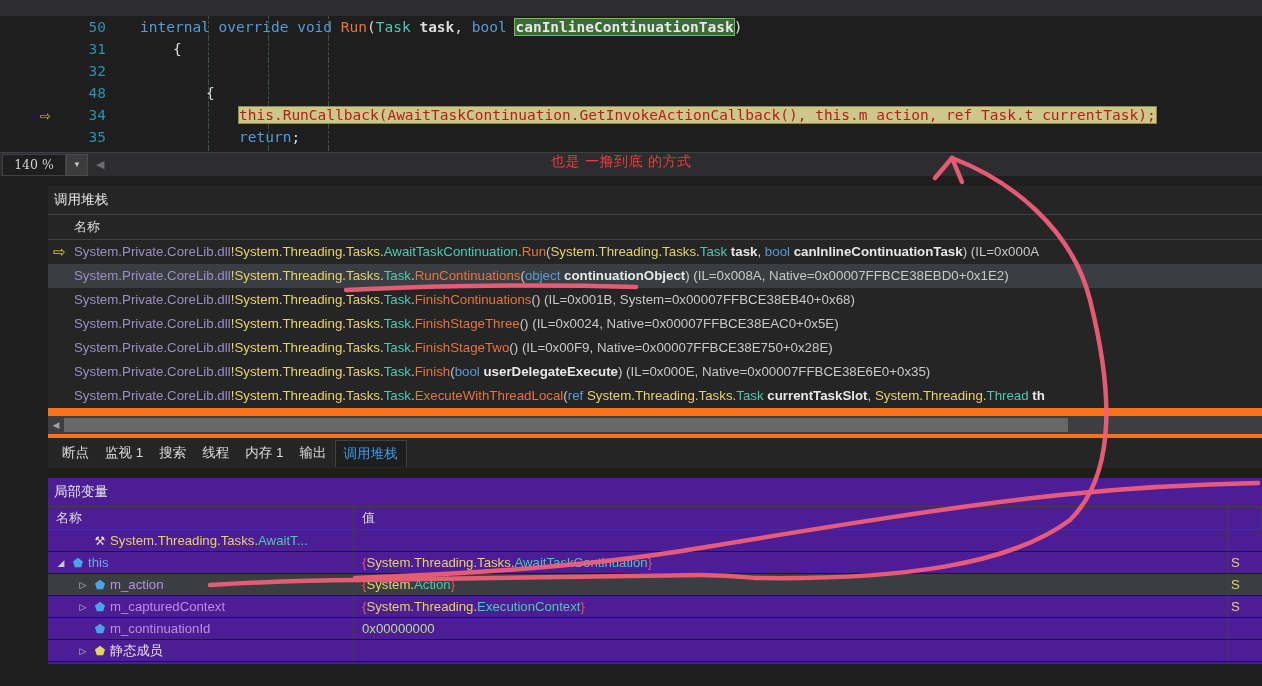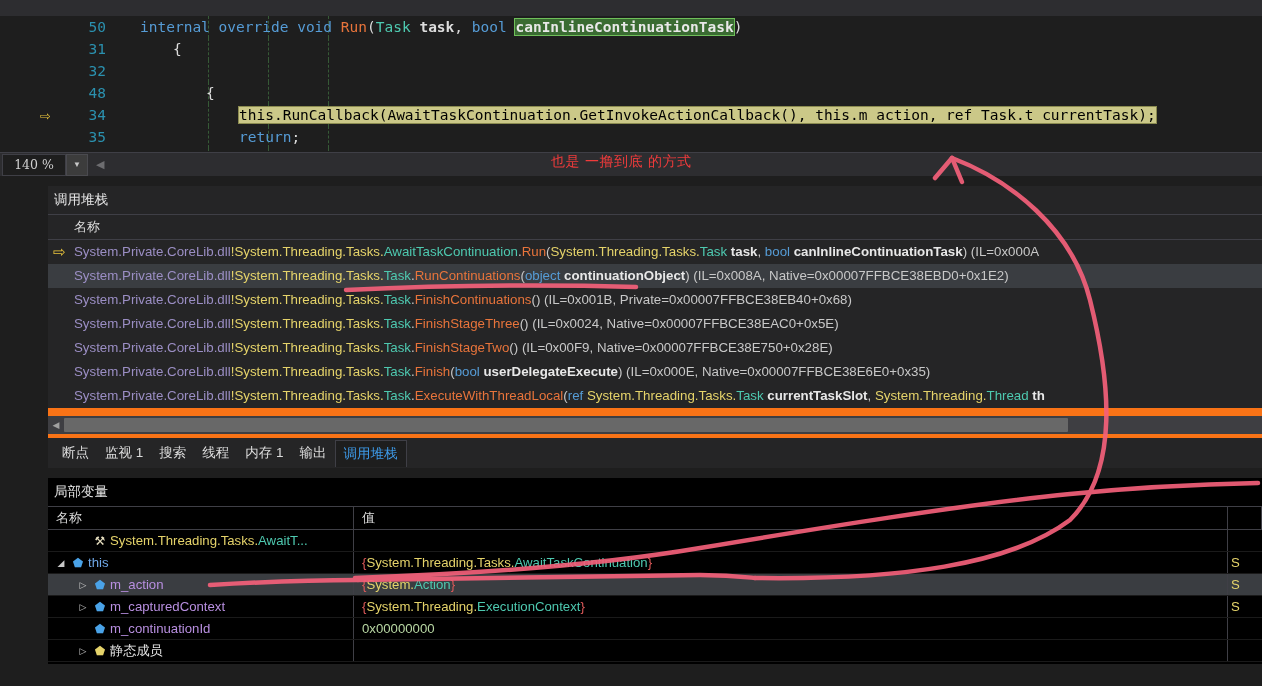--- a/index.html
+++ b/index.html
@@ -28,21 +28,21 @@
   .indentguide { position:absolute; top:0; width:1px; height:22px; border-left:1px dashed #3f6f3f; opacity:.75; }
 
   .kw      { color:#569cd6; }
   .typ     { color:#4ec9b0; }
   .meth    { color:#e8743b; }
   .punc    { color:#dcdcdc; }
   .bld     { font-weight:bold; color:#dcdcdc; }
 
   .hl-green { background:#3a6b32; color:#e8e8e8; font-weight:bold; outline:1px solid #6fbf5a; }
   .hl-blue  { background:#264f78; color:#ffffff; font-weight:bold; outline:1px solid #569cd6; }
-  .hl-yellow{ background:#cbc888; color:#000000; outline:1px solid #8b8b50; }
+  .hl-yellow{ background:#cbc888; color:#b91c1c; outline:1px solid #8b8b50; }
 
   .step-arrow { color:#e8c33c; font-size:17px; line-height:22px; }
 
   
   .editor-status {
     position:absolute; left:0; top:152px; width:1262px; height:24px;
     background:#2d2d30; border-top:1px solid #3f3f46; display:flex; align-items:center;
   }
   .zoombox { width:64px; height:22px; background:#1e1e1e; border:1px solid #3f3f46;
              color:#d0d0d0; font-size:12.5px; display:flex; align-items:center;
@@ -78,21 +78,21 @@
               background:#3e3e42; display:flex; align-items:center; }
   .cs-hsbar .arr { width:16px; text-align:center; color:#a0a0a0; font-size:9px; }
   .cs-hsthumb { height:14px; background:#686868; border-radius:1px; }
 
   .tabbar { position:absolute; left:0; bottom:0; width:1214px; height:30px;
             display:flex; align-items:center; gap:0px; background:#252526; padding-left:6px; }
   .tab { font-size:13.5px; color:#dcdcdc; padding:4px 8px; }
   .tab.active { color:#3d9ae8; background:#1e1e1e; border:1px solid #3f3f46; border-bottom:none; }
 
   
-  .lv-panel { position:absolute; left:48px; top:478px; width:1214px; height:186px; background:#000000; }
+  .lv-panel { position:absolute; left:48px; top:478px; width:1214px; height:186px; background:#4c1d95; }
   .lv-title { height:28px; display:flex; align-items:center; padding-left:6px;
               color:#e6e6e6; font-size:13.5px; }
   .lv-header { height:24px; display:flex; border-top:1px solid #3f3f46; border-bottom:1px solid #3f3f46; }
   .lv-header .hc { color:#dcdcdc; font-size:13px; display:flex; align-items:center;
                    padding-left:8px; border-right:1px solid #3f3f46; }
   .hc.c1 { width:306px; }
   .hc.c2 { width:874px; }
   .hc.c3 { width:34px; }
   .lv-row { height:22px; display:flex; border-bottom:1px solid #1a1a1a; }
   .lv-row.sel { background:#3a3d41; }
@@ -197,21 +197,21 @@
   <div class="annot-red">也是 一撸到底 的方式</div>
 
   <div class="cs-panel">
     <div class="cs-title">调用堆栈</div>
     <div class="cs-header">
       <div class="hcell">名称</div>
     </div>
     <div class="cs-rows" id="cs-rows">
         <div class="cs-row"><span class="rowarrow">⇨</span><span class="asm">System.Private.CoreLib.dll</span><span class="bang">!</span><span class="ns">System.</span><span class="ns">Threading.</span><span class="ns">Tasks.</span><span class="cls">AwaitTaskContinuation</span><span class="gry">.</span><span class="mth">Run</span><span class="gry">(</span><span class="ns">System.</span><span class="ns">Threading.</span><span class="ns">Tasks.</span><span class="cls">Task </span><span class="prm">task</span><span class="gry">, </span><span class="kwb">bool </span><span class="prm">canInlineContinuationTask</span><span class="gry">) (IL=0x000A</span></div>
         <div class="cs-row sel"><span class="asm">System.Private.CoreLib.dll</span><span class="bang">!</span><span class="ns">System.</span><span class="ns">Threading.</span><span class="ns">Tasks.</span><span class="cls">Task</span><span class="gry">.</span><span class="mth">RunContinuations</span><span class="gry">(</span><span class="kwb">object </span><span class="prm">continuationObject</span><span class="gry">) (IL=0x008A, Native=0x00007FFBCE38EBD0+0x1E2)</span></div>
-        <div class="cs-row"><span class="asm">System.Private.CoreLib.dll</span><span class="bang">!</span><span class="ns">System.</span><span class="ns">Threading.</span><span class="ns">Tasks.</span><span class="cls">Task</span><span class="gry">.</span><span class="mth">FinishContinuations</span><span class="gry">() (IL=0x001B, Private=0x00007FFBCE38EB40+0x68)</span></div>
+        <div class="cs-row"><span class="asm">System.Private.CoreLib.dll</span><span class="bang">!</span><span class="ns">System.</span><span class="ns">Threading.</span><span class="ns">Tasks.</span><span class="cls">Task</span><span class="gry">.</span><span class="mth">FinishContinuations</span><span class="gry">() (IL=0x001B, System=0x00007FFBCE38EB40+0x68)</span></div>
         <div class="cs-row"><span class="asm">System.Private.CoreLib.dll</span><span class="bang">!</span><span class="ns">System.</span><span class="ns">Threading.</span><span class="ns">Tasks.</span><span class="cls">Task</span><span class="gry">.</span><span class="mth">FinishStageThree</span><span class="gry">() (IL=0x0024, Native=0x00007FFBCE38EAC0+0x5E)</span></div>
         <div class="cs-row"><span class="asm">System.Private.CoreLib.dll</span><span class="bang">!</span><span class="ns">System.</span><span class="ns">Threading.</span><span class="ns">Tasks.</span><span class="cls">Task</span><span class="gry">.</span><span class="mth">FinishStageTwo</span><span class="gry">() (IL=0x00F9, Native=0x00007FFBCE38E750+0x28E)</span></div>
         <div class="cs-row"><span class="asm">System.Private.CoreLib.dll</span><span class="bang">!</span><span class="ns">System.</span><span class="ns">Threading.</span><span class="ns">Tasks.</span><span class="cls">Task</span><span class="gry">.</span><span class="mth">Finish</span><span class="gry">(</span><span class="kwb">bool </span><span class="prm">userDelegateExecute</span><span class="gry">) (IL=0x000E, Native=0x00007FFBCE38E6E0+0x35)</span></div>
         <div class="cs-row"><span class="asm">System.Private.CoreLib.dll</span><span class="bang">!</span><span class="ns">System.</span><span class="ns">Threading.</span><span class="ns">Tasks.</span><span class="cls">Task</span><span class="gry">.</span><span class="mth">ExecuteWithThreadLocal</span><span class="gry">(</span><span class="kwb">ref </span><span class="ns">System.</span><span class="ns">Threading.</span><span class="ns">Tasks.</span><span class="cls">Task </span><span class="prm">currentTaskSlot</span><span class="gry">, </span><span class="ns">System.</span><span class="ns">Threading.</span><span class="cls">Thread </span><span class="prm">th</span></div>
       </div>
     <div class="cs-hsbar">
       <div class="arr">◀</div>
       <div class="cs-hsthumb" style="width:1004px;"></div>
     </div>
     <div class="tabbar" id="cs-tabs">

